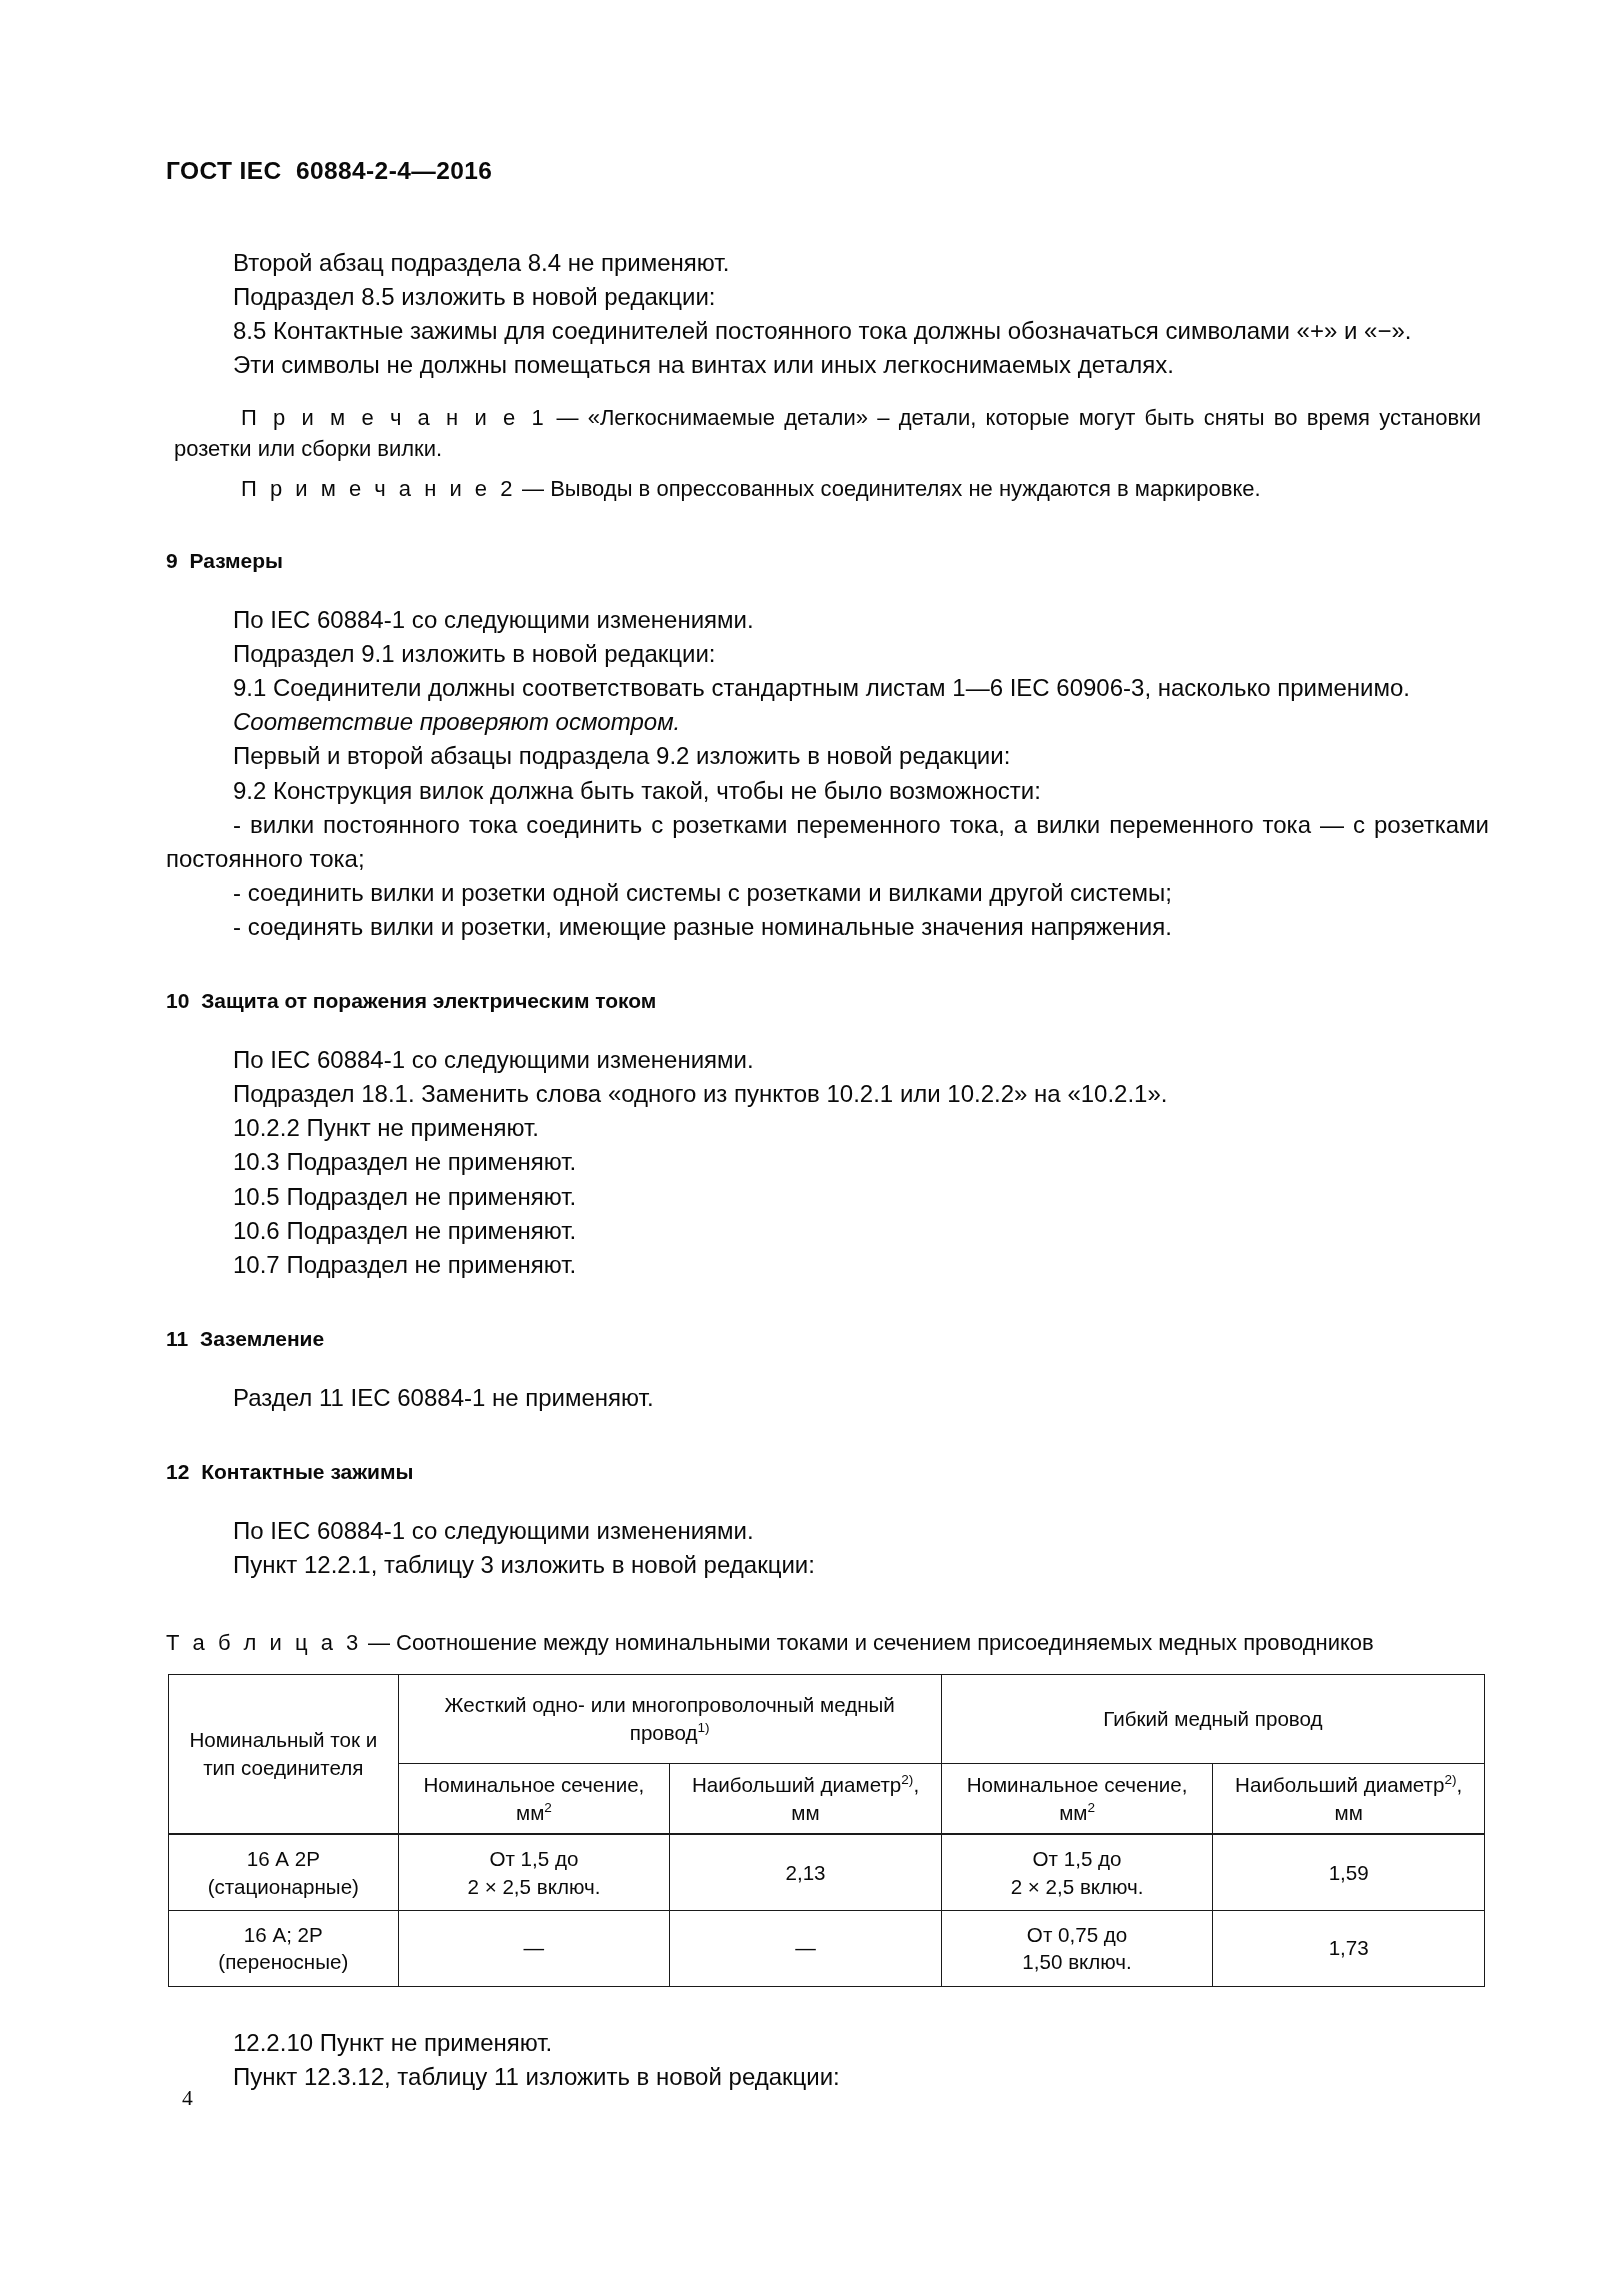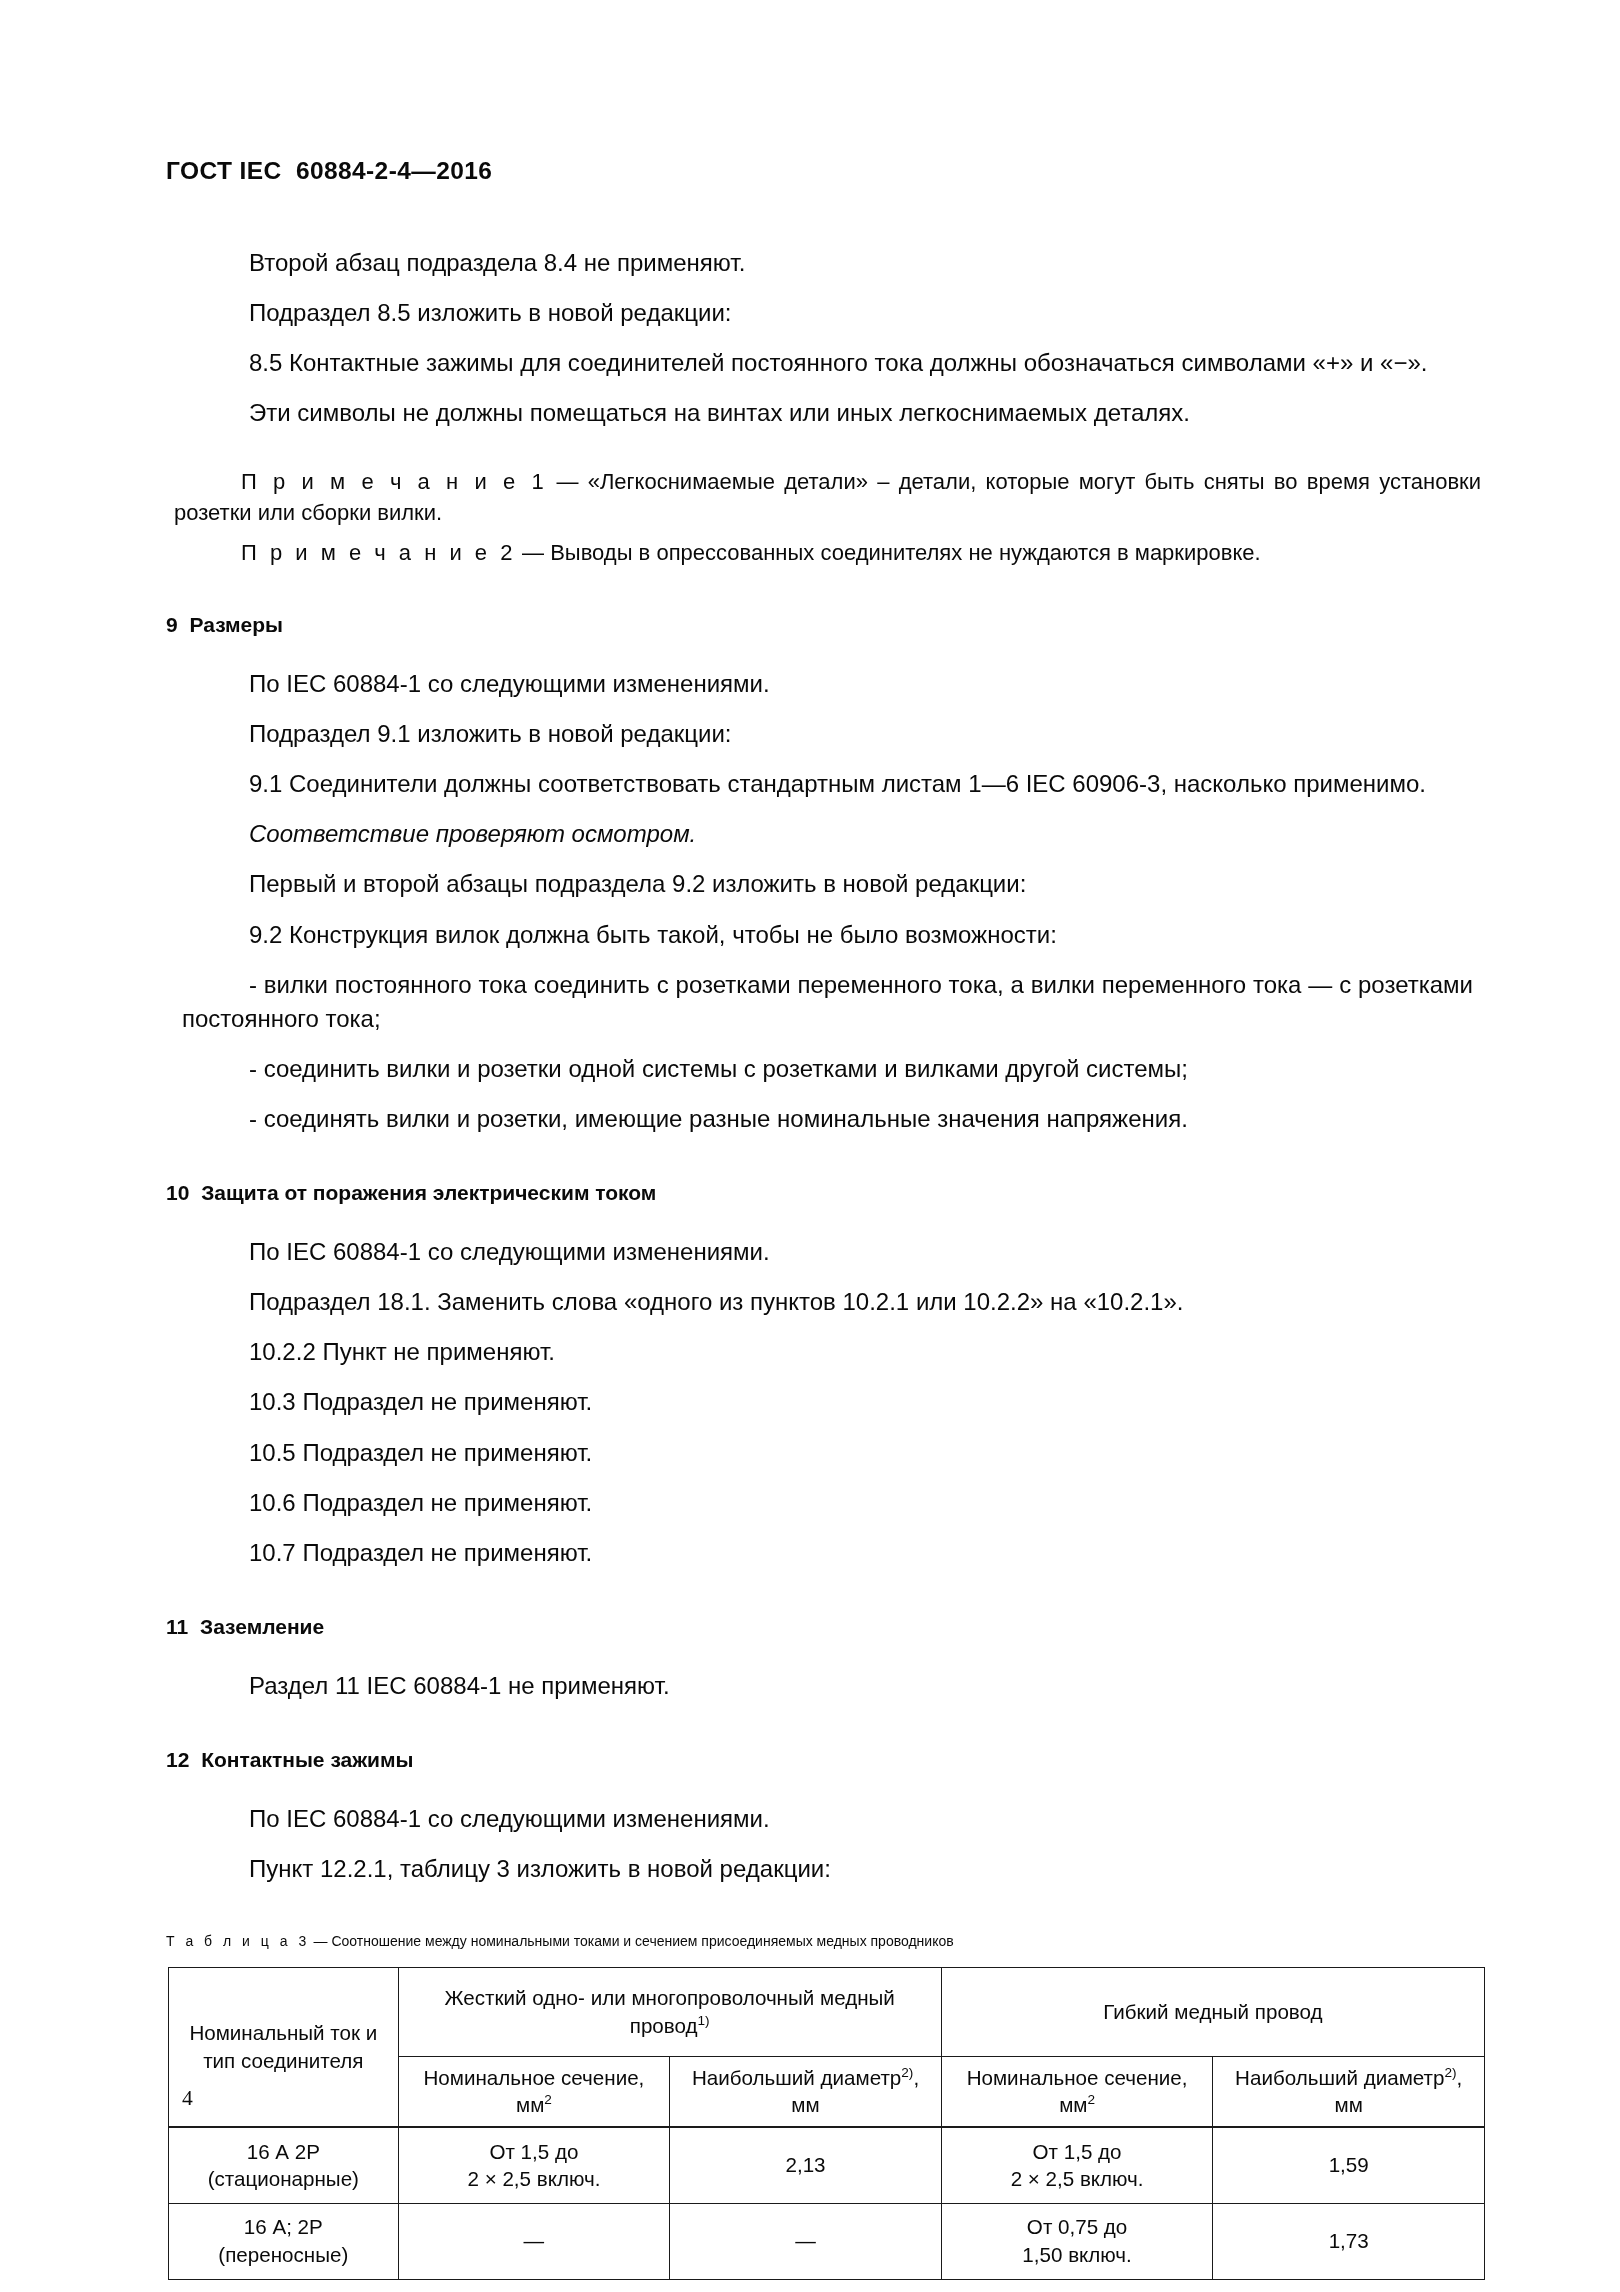--- a/index.html
+++ b/index.html
@@ -29,21 +29,21 @@
   .doc-header {
     font-size: 24.5px;
     font-weight: bold;
     letter-spacing: 0.4px;
     margin: 0 0 61px 0;
     white-space: pre;
   }
   .para {
     font-size: 24px;
     line-height: 1.42;
-    margin: 16px;
+    margin: 0;
     text-align: justify;
     text-indent: 67px;
   }
   .note {
     font-size: 22px;
     line-height: 1.42;
     margin: 8px;
     text-align: justify;
     text-indent: 67px;
   }
@@ -60,21 +60,21 @@
     text-indent: 0;
     line-height: 1.3;
   }
   h2.section .num {
     margin-right: 11.8px;
   }
   .gap-sm { height: 11.8px; }
   .gap-lg { height: 39px; }
 
   .table-caption {
-    font-size: 14px;
+    font-size: 22px;
     margin: 45px 0 15.7px 0;
     line-height: 1.4;
   }
   .table-caption .spaced {
     letter-spacing: 3.5px;
   }
 
   table.t3 {
     border-collapse: collapse;
     width: 1317px;

